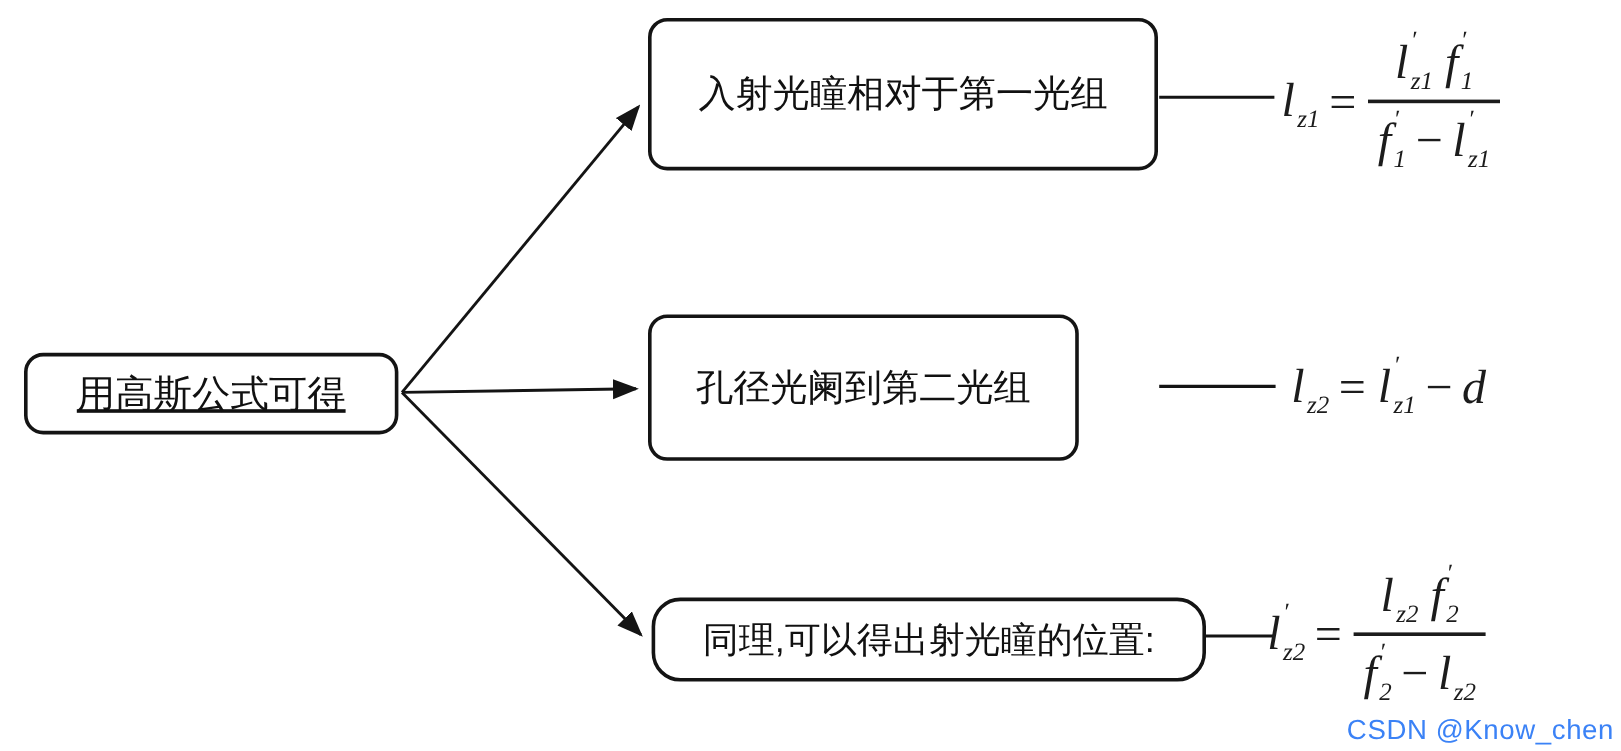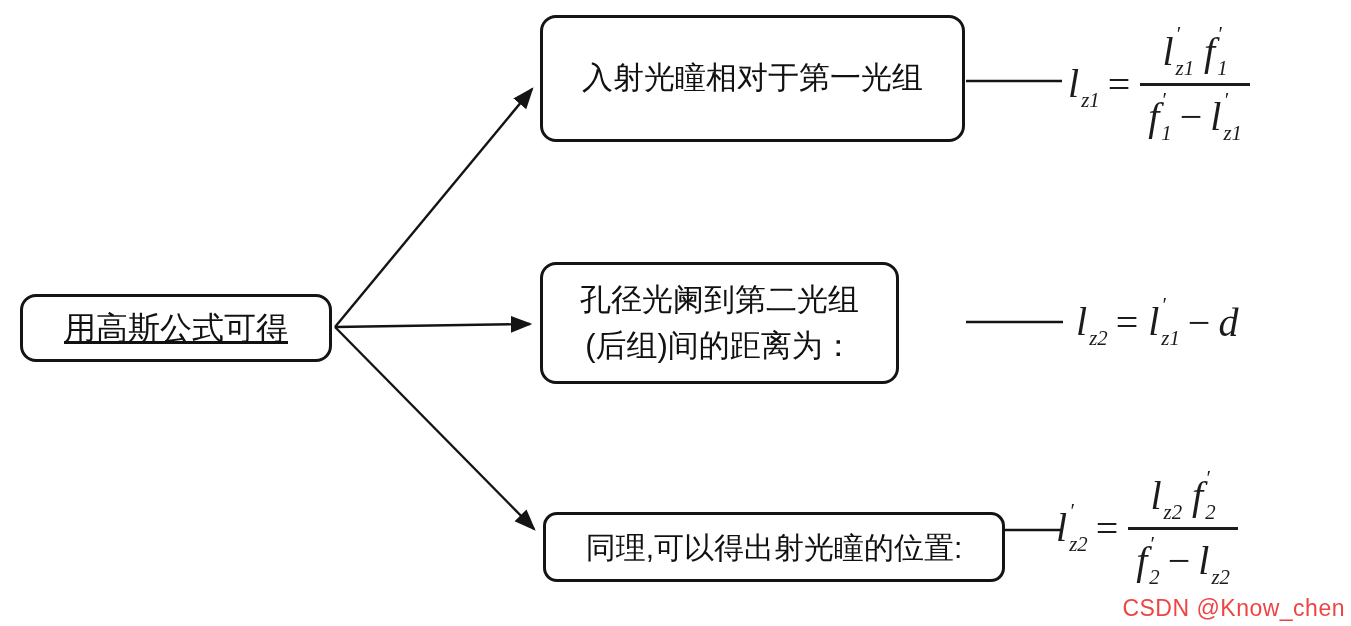--- a/index.html
+++ b/index.html
@@ -13,21 +13,21 @@
     position:absolute; box-sizing:border-box;
     border:3px solid #141414; border-radius:16px; background:#ffffff;
     display:flex; flex-direction:column; align-items:center; justify-content:center;
     text-align:center; line-height:1.5;
   }
   .node .ln { white-space:nowrap; }
 
   .root-node   { left:20px;  top:294px; width:312px; height:68px; font-size:32px;text-decoration:underline; }
   .box-top     { left:540px; top:15px;  width:425px; height:127px; font-size:31px; }
   .box-mid     { left:540px; top:262px; width:359px; height:122px; font-size:31px; }
-  .box-bot     { left:543px; top:498px; width:462px; height:70px;  font-size:30px; border-radius:14px;margin-top:14px; }
+  .box-bot     { left:543px; top:498px; width:462px; height:70px;  font-size:30px; border-radius:24px; }
 
   
   .formula {
     position:absolute; display:flex; align-items:center;
     font-family:"Liberation Serif", serif; font-style:italic;
     font-size:40px; color:#1c1c1c;
   }
   .f1 { left:1068px; top:14px;  height:140px; }
   .f2 { left:1076px; top:291px; height:62px;  }
   .f3 { left:1056px; top:458px; height:140px; }
@@ -41,21 +41,21 @@
   .scr .sup, .scr .sub { display:block; }
   .eq { font-style:normal; padding:0 10px 0 8px; }
   .op { font-style:normal; padding:0 8px; }
   .frac { display:inline-flex; flex-direction:column; align-items:center; }
   .frac .num { display:flex; align-items:center; padding:0 8px 4px; }
   .frac .den { display:flex; align-items:center; padding:4px 8px 0; border-top:3px solid #1c1c1c; }
   .num .tok + .tok, .den .tok + .tok { margin-left:10px; }
 
   .watermark {
     position:absolute; right:6px; bottom:4px;
-    font-size:23px; letter-spacing:0.5px; color:#ef4444;
+    font-size:23px; letter-spacing:0.5px; color:#3b82f6;
   }
 </style>
 </head>
 <body>
 
 <div class="canvas">
 
   <svg class="wires" viewBox="0 0 1351 626">
     <defs>
       <marker id="ah" markerWidth="9" markerHeight="8" refX="8" refY="3.5" orient="auto">
@@ -75,21 +75,20 @@
   <div class="node root-node">
     <span class="ln">用高斯公式可得</span>
   </div>
 
   <div class="node box-top">
     <span class="ln">入射光瞳相对于第一光组</span>
   </div>
 
   <div class="node box-mid">
     <span class="ln">孔径光阑到第二光组</span>
-    <span class="ln">(后组)间的距离为：</span>
   </div>
 
   <div class="node box-bot">
     <span class="ln">同理,可以得出射光瞳的位置:</span>
   </div>
 
   <div class="formula f1">
     <span class="tok">
       <span class="b">l</span>
       <span class="scr">

